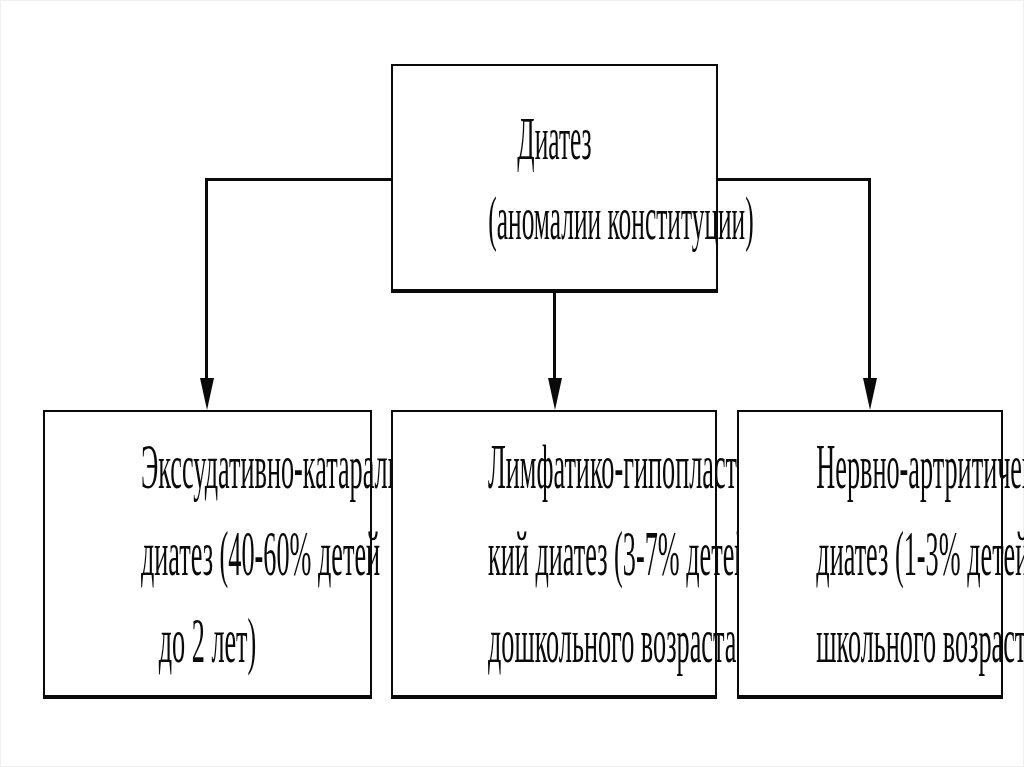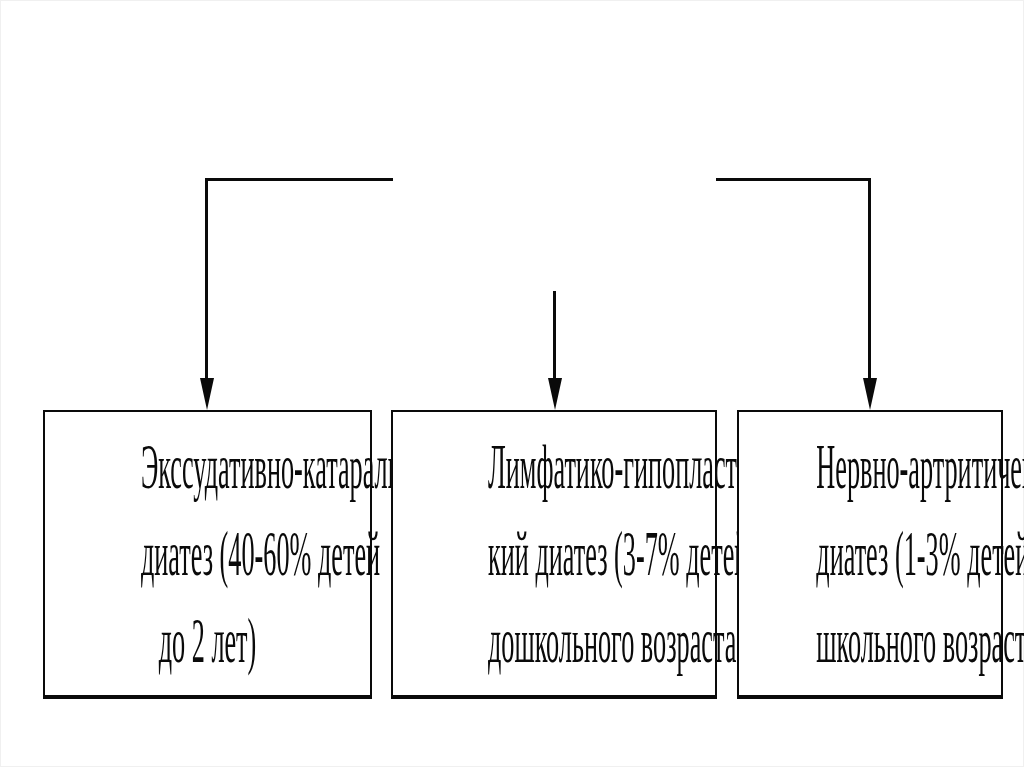--- a/index.html
+++ b/index.html
@@ -71,20 +71,26 @@
 
   #arrow-left  { left: 200px; top: 378px; }
   #arrow-mid   { left: 548px; top: 378px; }
   #arrow-right { left: 863px; top: 378px; }
 </style>
 </head>
 <body>
 
 <div class="canvas">
 
+  <div class="node root-node" id="box-root">
+    <div class="node-text">
+      <div class="tline">Диатез</div>
+      <div class="tline">(аномалии конституции)</div>
+    </div>
+  </div>
 
   <div class="cline" id="conn-h-left"></div>
   <div class="cline" id="conn-h-right"></div>
   <div class="cline" id="conn-v-left"></div>
   <div class="cline" id="conn-v-mid"></div>
   <div class="cline" id="conn-v-right"></div>
   <div class="arrow-down" id="arrow-left"></div>
   <div class="arrow-down" id="arrow-mid"></div>
   <div class="arrow-down" id="arrow-right"></div>
 

